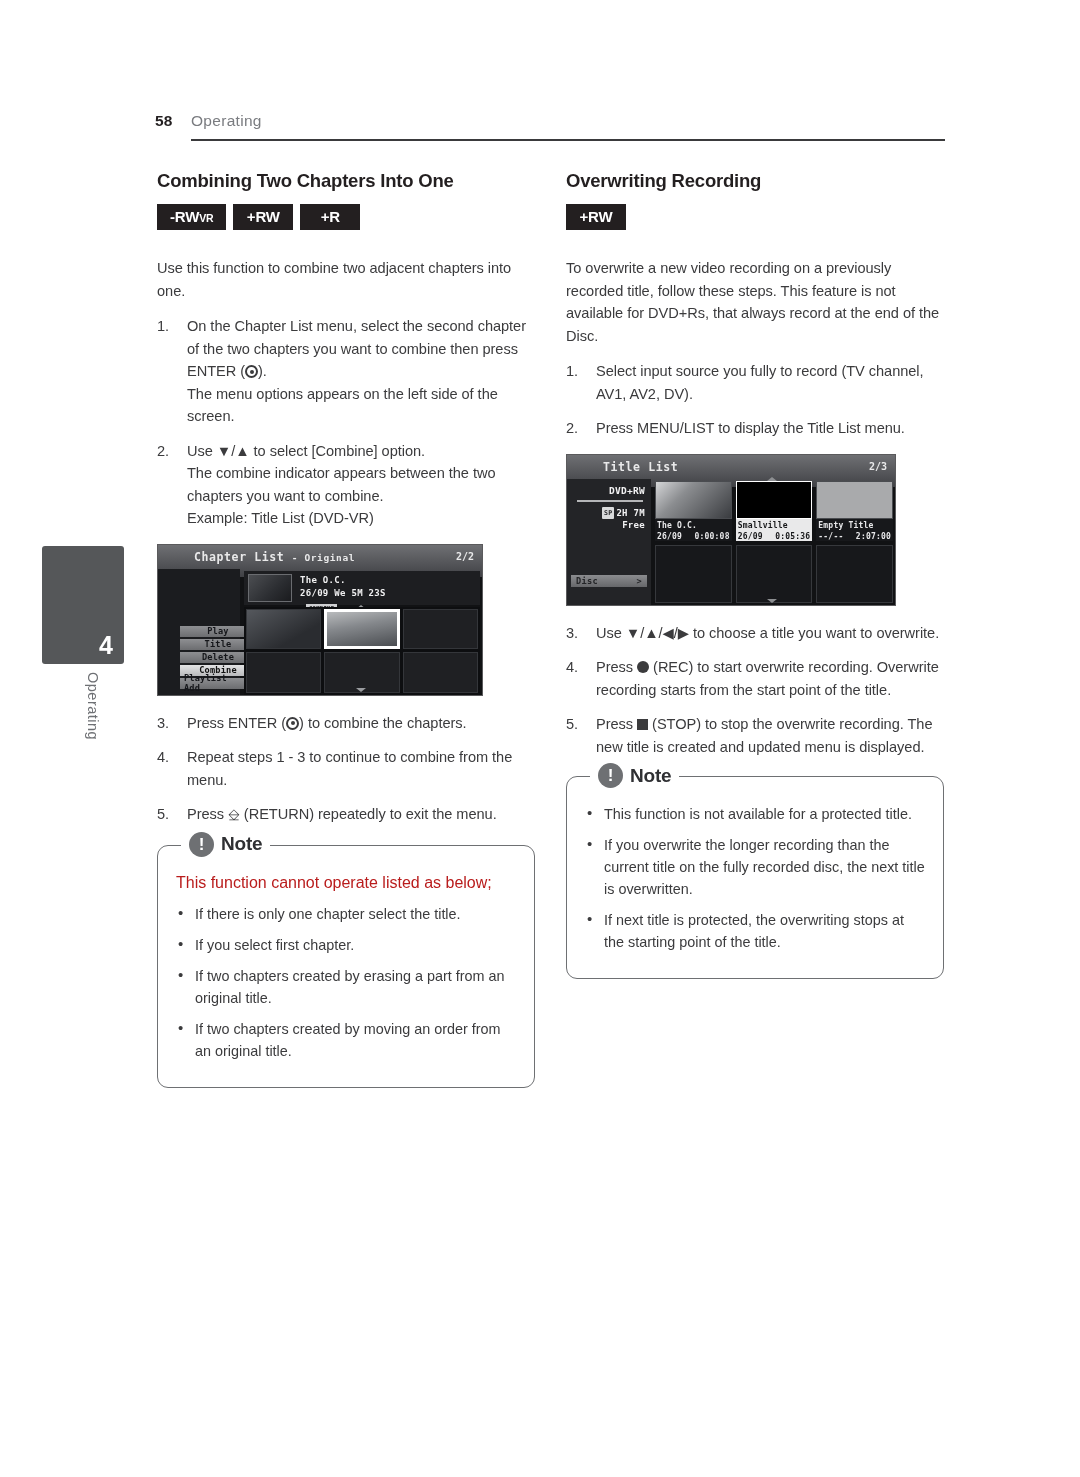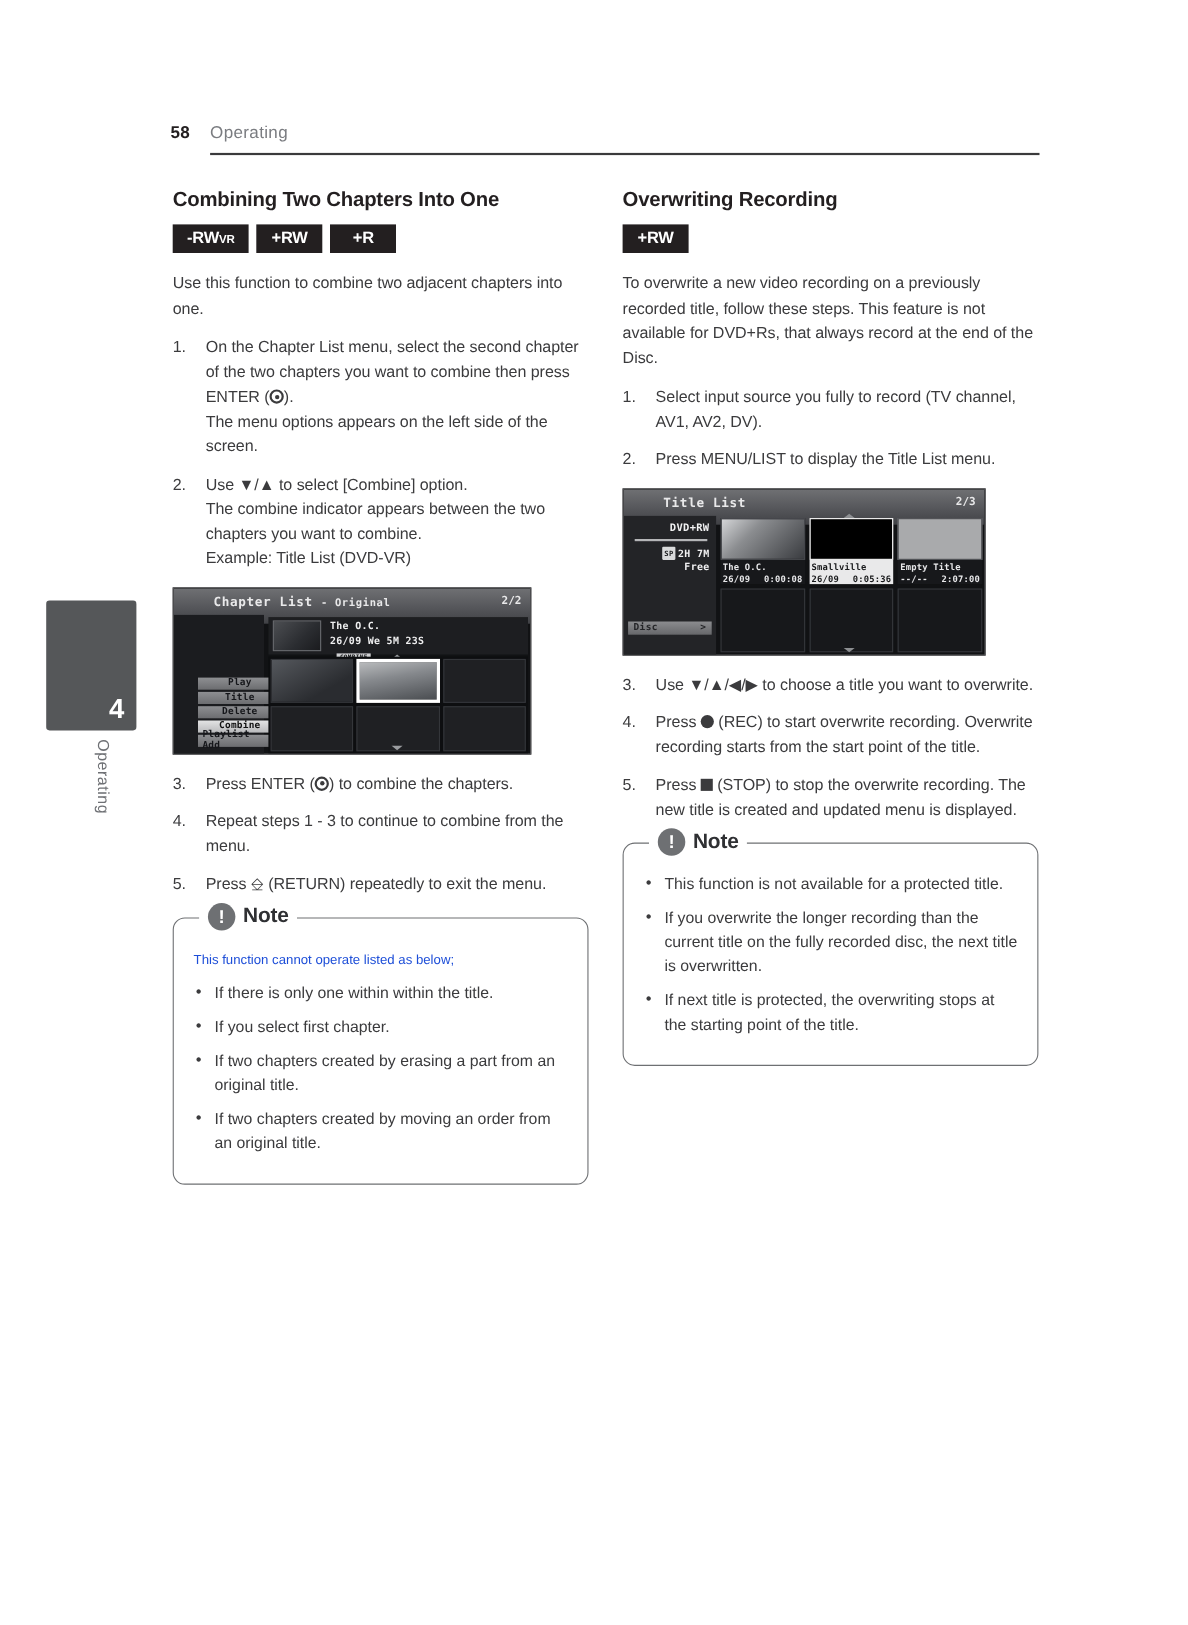--- a/index.html
+++ b/index.html
@@ -59,21 +59,21 @@
   .col { position: absolute; top: 170px; width: 378px; }
   .col-left  { left: 157px; }
   .col-right { left: 566px; }
 
   h2.sec-title {
     font-size: 18.5px; font-weight: bold; color: #231f20;
     letter-spacing: -.2px; margin-bottom: 12px;
   }
 
   
-  .badge-row { display: flex; gap: 7px; margin-bottom: 17px; }
+  .badge-row { display: flex; gap: 7px; margin-bottom: 27px; }
   .badge {
     background: #231f20; color: #ffffff;
     font-size: 15px; font-weight: bold;
     padding: 4px 13px 5px 13px;
     letter-spacing: -.2px;
     display: inline-flex; align-items: baseline;
     min-width: 60px; justify-content: center;
   }
   .badge .sub { font-size: 10.5px; font-weight: bold; }
 
@@ -291,21 +291,21 @@
     width: 25px; height: 25px; border-radius: 50%;
     background: #6e7073; color: #ffffff;
     font-size: 17px; font-weight: bold;
     display: flex; align-items: center; justify-content: center;
     line-height: 1;
   }
   .note-title {
     font-size: 19px; font-weight: bold; color: #2f3033; letter-spacing: -.2px;
   }
   .note p.lead {
-    font-size: 12px; line-height: 22px; color: #1d4ed8; margin-bottom: 9px;
+    font-size: 16px; line-height: 22px; color: #b91c1c; margin-bottom: 9px;
   }
   .note ul { list-style: none; }
   .note ul li {
     position: relative; padding-left: 19px;
     font-size: 14.4px; line-height: 22px; color: #3b3b3d;
     margin-bottom: 9px;
   }
   .note ul li::before {
     content: "•"; position: absolute; left: 2px; top: -1px;
     font-size: 15px; color: #3b3b3d;
@@ -413,21 +413,21 @@
     </ol>
 
     <div class="note">
       <div class="note-head">
         <span class="note-ico">!</span>
         <span class="note-title">Note</span>
       </div>
       <div class="note-box">
         <p class="lead">This function cannot operate listed as below;</p>
         <ul>
-          <li>If there is only one within within the title.</li>
+          <li>If there is only one chapter select the title.</li>
           <li>If you select first chapter.</li>
           <li>If two chapters created by erasing a part from an original title.</li>
           <li>If two chapters created by moving an order from an original title.</li>
         </ul>
       </div>
     </div>
   </div>
 
   <div class="col col-right">
 

